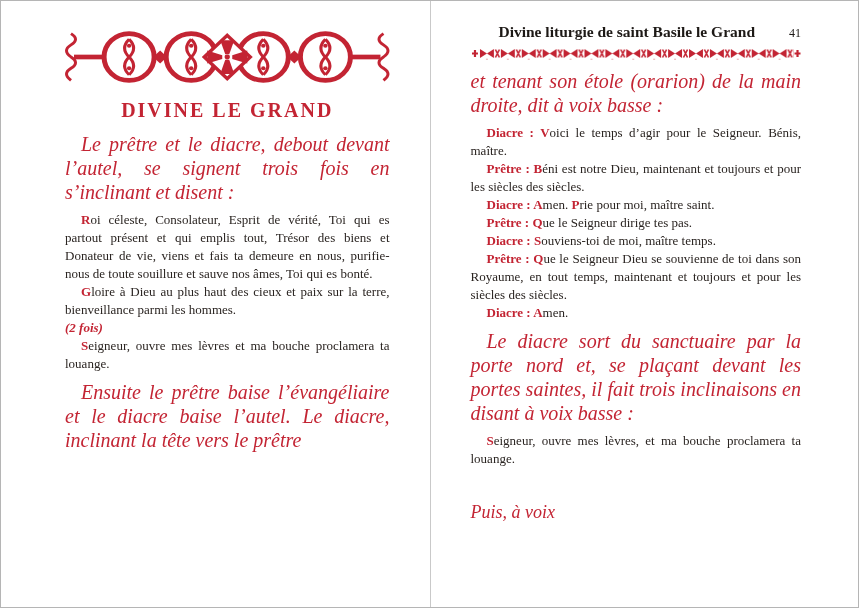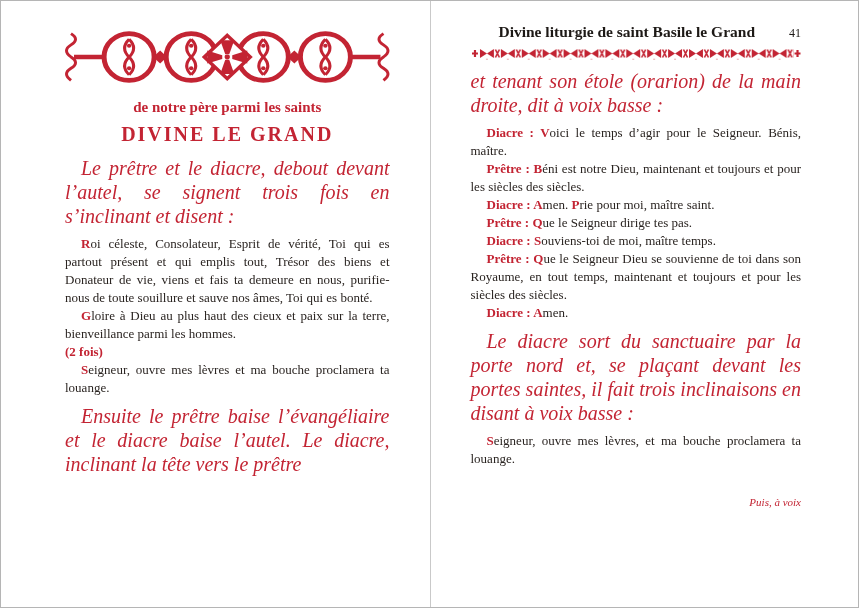--- a/index.html
+++ b/index.html
@@ -5,21 +5,21 @@
   :root{
     --red:#c32433; --ink:#2a2421; --divider:#c9c9c9; --border:#b5b5b5;
   }
   *{box-sizing:border-box}
   body{margin:0;background:#ffffff;font-family:"Liberation Serif","DejaVu Serif",serif;}
   .spread{
     position:relative;width:859px;height:608px;background:#fff;
     border:1px solid var(--border);display:flex;overflow:hidden;
   }
   .gutter{position:absolute;left:50%;top:0;bottom:0;width:1px;background:var(--divider);}
-  .page{width:50%;height:100%;overflow:hidden;border-radius:22px;}
+  .page{width:50%;height:100%;overflow:hidden;}
   .page.left{padding:26px 40px 0 64px;}
   .page.right{padding:20px 57px 0 41px;}
 
   
   .band{display:block;width:100%;height:60px;color:var(--red);margin:0 0 8px 0;}
   .chain{display:block;width:100%;height:13px;color:var(--red);margin:3px 0 9px 0;}
 
   
   .title-block{text-align:center;margin:10px 0 8px 0;color:var(--red);}
   .t1{font-size:22px;font-weight:bold;letter-spacing:2px;line-height:28px;}
@@ -29,23 +29,23 @@
   
   .running-header{display:flex;align-items:baseline;color:#1d1916;margin-bottom:1px;}
   .rh-title{flex:1;text-align:center;font-weight:bold;font-size:15.5px;line-height:22px;}
   .rh-num{font-size:12px;line-height:22px;padding-left:6px;}
 
   
   .para{margin:0;font-size:13px;line-height:18px;color:var(--ink);
         text-align:justify;text-indent:16px;hyphens:auto;}
   .para.rubric{color:var(--red);font-style:italic;font-size:20px;line-height:24px;margin:7px 0;}
   .para.no-indent{text-indent:0;}
-  .para.fois{color:var(--red);font-weight:bold;text-indent:0;text-align:left;}
-  .para.note-right{color:var(--red);font-style:italic;font-size:11px;line-height:24px;
-                   text-align:right;text-indent:0;margin-top:22px;}
+  .para.fois{color:var(--red);font-weight:bold;text-indent:0;text-align:left;font-style:italic;}
+  .para.note-right{color:var(--red);font-style:italic;font-size:18px;line-height:24px;
+                   text-indent:0;margin-top:32px;}
   .seg-initial{color:var(--red);font-weight:bold;}
   .seg-label{color:var(--red);font-weight:bold;}
 </style>
 </head>
 <body>
 
 <div class="spread">
 
   <div class="page left">
 
@@ -78,21 +78,20 @@
       <g fill="currentColor">
         <path d="M155,14 L169,14 L164,29 L160,29 Z"></path>
         <path d="M155,50 L169,50 L164,35 L160,35 Z"></path>
         <path d="M142,25 L142,39 L157,34 L157,30 Z"></path>
         <path d="M182,25 L182,39 L167,34 L167,30 Z"></path>
         <circle cx="162" cy="32" r="2.6"></circle>
       </g>
     </svg>
 
     <div class="title-block">
-      <div class="t2">de notre père parmi les saints</div>
       <div class="t3">DIVINE LE GRAND</div>
     </div>
 
     <div id="left-paragraphs">
         <p class="para rubric"><span class="seg-plain">Le prêtre et le diacre, debout devant l’autel, se signent trois fois en s’inclinant et disent :</span></p>
         <p class="para body"><span class="seg-initial">R</span><span class="seg-plain">oi céleste, Consolateur, Esprit de vérité, Toi qui es partout présent et qui emplis tout, Trésor des biens et Donateur de vie, viens et fais ta demeure en nous, purifie-nous de toute souillure et sauve nos âmes, Toi qui es bonté.</span></p>
         <p class="para body"><span class="seg-initial">G</span><span class="seg-plain">loire à Dieu au plus haut des cieux et paix sur la terre, bienveillance parmi les hommes.</span></p>
         <p class="para fois"><span class="seg-plain">(2 fois)</span></p>
         <p class="para body"><span class="seg-initial">S</span><span class="seg-plain">eigneur, ouvre mes lèvres et ma bouche proclamera ta louange.</span></p>
         <p class="para rubric"><span class="seg-plain">Ensuite le prêtre baise l’évangéliaire et le diacre baise l’autel. Le diacre, inclinant la tête vers le prêtre</span></p>

